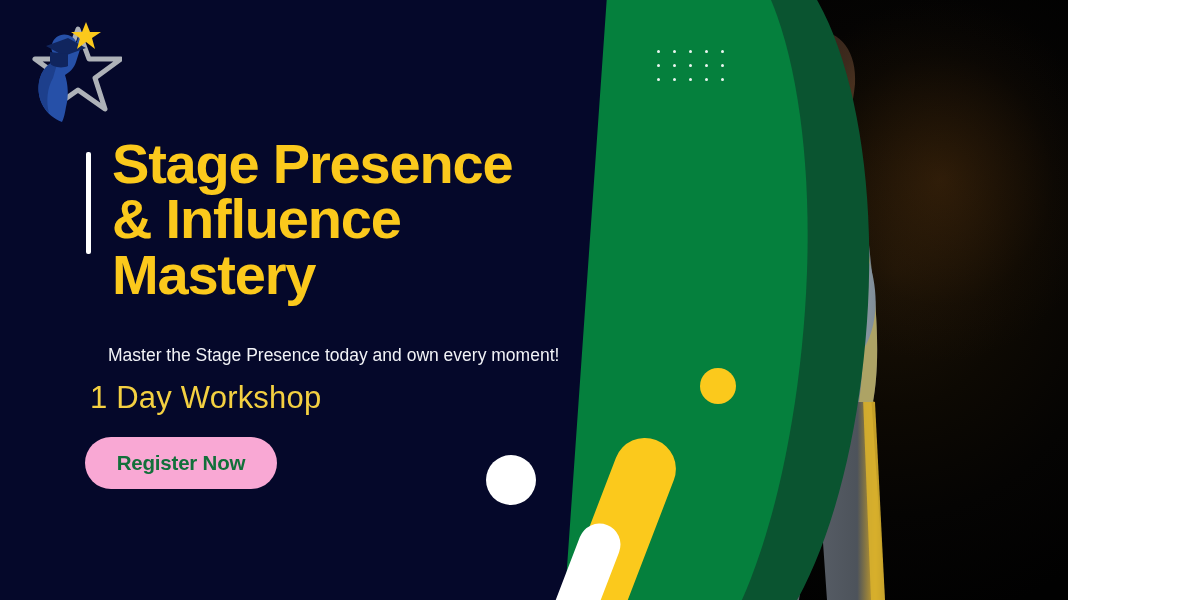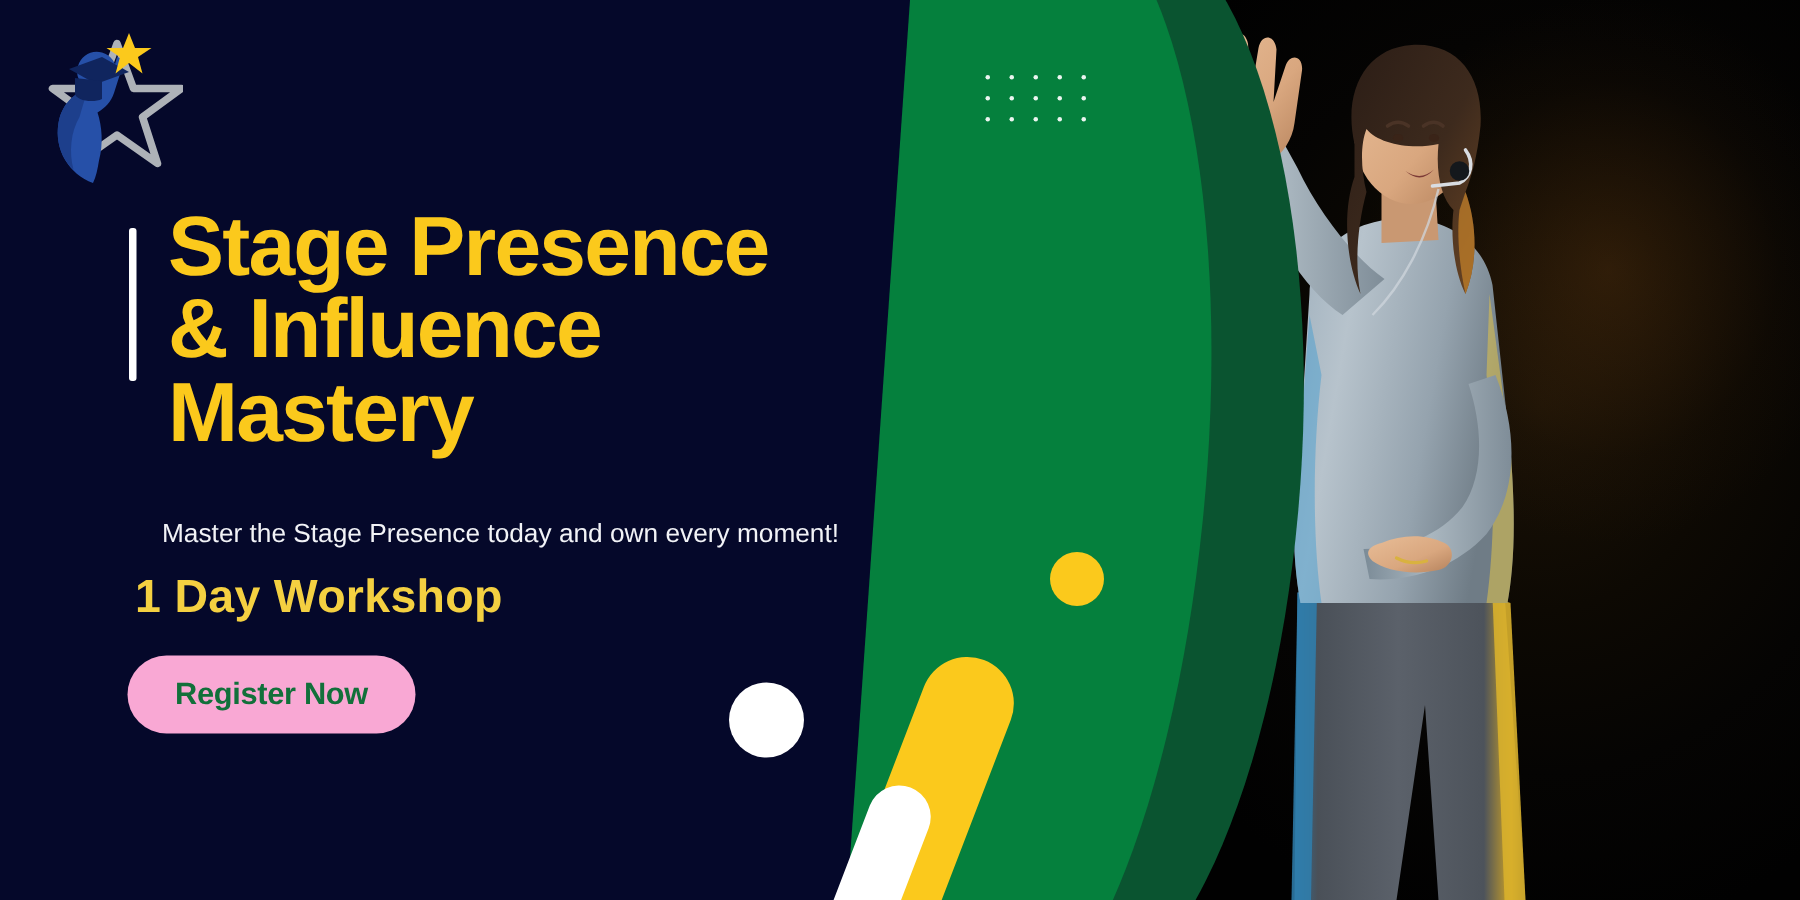--- a/index.html
+++ b/index.html
@@ -2,21 +2,21 @@
 <html><head>
 <meta charset="utf-8">
 <style>
   html, body {
     margin: 0;
     padding: 0;
     background: #ffffff;
   }
   #banner {
     position: relative;
-    width: 1200px;
+    width: 1068px;
     height: 600px;
     overflow: hidden;
     background: #05082a;
     font-family: "Liberation Sans", sans-serif;
     -webkit-font-smoothing: antialiased;
   }
 
   
   .stage-panel {
     position: absolute;
@@ -157,21 +157,21 @@
     line-height: 1.33;
     font-weight: 400;
   }
 
   .workshop {
     position: absolute;
     left: 90px; top: 380px;
     margin: 0;
     color: #f4d041;
     font-size: 31px;
-    font-weight: 700;
+    font-weight: 400;
     letter-spacing: 0.2px;
   }
 
   .cta {
     position: absolute;
     left: 85px; top: 437px;
     display: inline-flex;
     align-items: center;
     justify-content: center;
     width: 192px; height: 52px;

